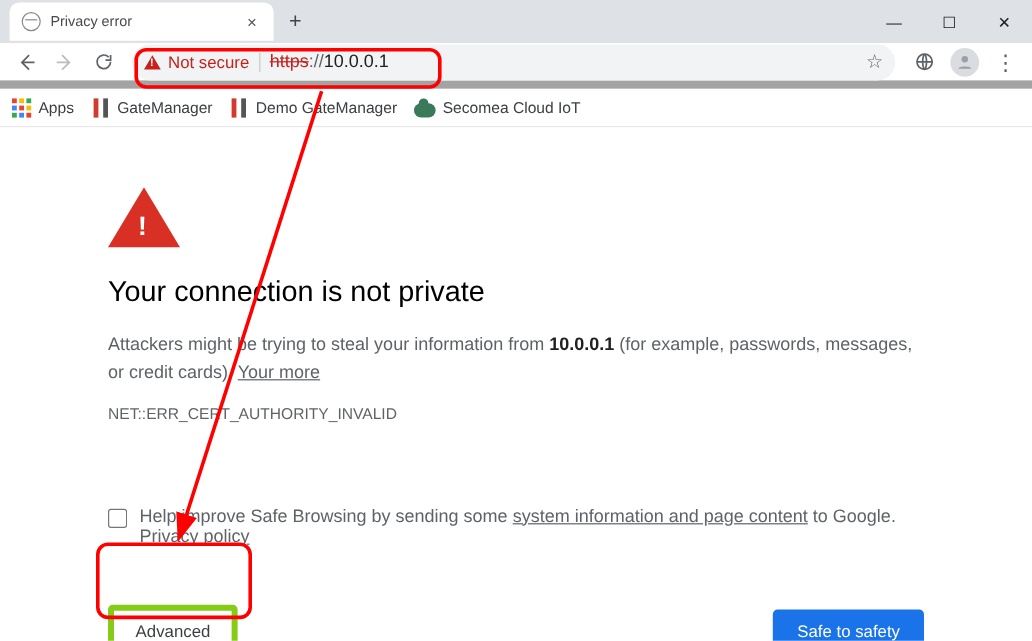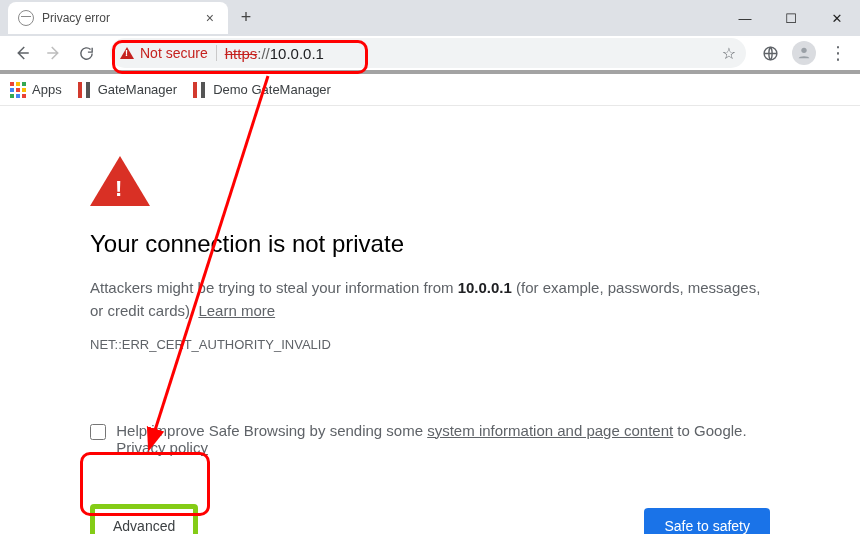--- a/index.html
+++ b/index.html
@@ -10,21 +10,21 @@
   .tab { display: flex; align-items: center; background: #fff; height: 32px; margin-left: 8px; border-radius: 8px 8px 0 0; padding: 0 10px 0 10px; min-width: 220px; position: relative; }
   .tab .favicon { width: 16px; height: 16px; border: 1.5px solid #8a8a8a; border-radius: 50%; position: relative; margin-right: 8px; }
   .tab .favicon::after { content:""; position:absolute; left:2px; right:2px; top:5px; border-top:1.5px solid #8a8a8a; }
   .tab .title { font-size: 12px; color: #4a4a4a; flex: 1; }
   .tab .close { font-size: 14px; color: #555; cursor: pointer; padding: 0 4px; }
   .newtab { width: 28px; height: 28px; display:flex; align-items:center; justify-content:center; font-size:18px; color:#444; cursor:pointer; margin-left:4px; margin-bottom:2px;}
   .win-controls { margin-left:auto; display:flex; height:36px; }
   .win-controls .wc { width:46px; display:flex; align-items:center; justify-content:center; font-size:13px; color:#222; cursor:pointer; }
 
   
-  .toolbar { height: 38px; background:#fff; display:flex; align-items:center; padding:0 8px; gap:4px; border-bottom:4px solid #a3a3a3;}
+  .toolbar { height: 38px; background:#fff; display:flex; align-items:center; padding:0 8px; gap:4px; border-bottom:7px solid #a3a3a3;}
   .navbtn { width:28px; height:28px; display:flex; align-items:center; justify-content:center; color:#5f6368; cursor:pointer; border-radius:50%; }
   .navbtn.disabled { color:#bdbdbd; cursor:default;}
   .omnibox { flex:1; height:30px; background:#f1f3f4; border-radius:15px; display:flex; align-items:center; padding:0 10px 0 10px; margin:0 6px; position:relative;}
   .omnibox .sec { display:flex; align-items:center; gap:6px; color:#c5221f; font-size:14px; }
   .omnibox .sec .tri { width:0;height:0;border-left:7px solid transparent;border-right:7px solid transparent;border-bottom:12px solid #c5221f; position:relative;}
   .omnibox .sec .tri::after{content:"!";position:absolute;left:-2px;top:1px;color:#fff;font-size:9px;font-weight:bold;}
   .omnibox .divider { width:1px; height:16px; background:#c9c9c9; margin:0 8px;}
   .omnibox .url { font-size:15px; color:#202124; }
   .omnibox .url .https { color:#c5221f; text-decoration:line-through; }
   .omnibox .url .rest { color:#616161; }
@@ -149,27 +149,31 @@
     <span>Apps</span>
   </div>
   <div class="bm">
     <span class="bm-icon gm-icon"></span>
     <span>GateManager</span>
   </div>
   <div class="bm">
     <span class="bm-icon gm-icon"></span>
     <span>Demo GateManager</span>
   </div>
+  <div class="bm">
+    <span class="cloud-icon"></span>
+    <span>Secomea Cloud IoT</span>
+  </div>
 </div>
 
 <div class="content">
   <div class="big-tri"></div>
   <h1>Your connection is not private</h1>
   <p class="desc">
-    <span>Attackers might be trying to steal your information from </span><b>10.0.0.1</b><span> (for example, passwords, messages, or credit cards). </span><a>Learn more</a>
+    <span>Attackers might be trying to steal your information from </span><b>10.0.0.1</b><span> (for example, passwords, messages, or credit cards). </span><a>Your more</a>
   </p>
   <div class="errcode">NET::ERR_CERT_AUTHORITY_INVALID</div>
   <div class="checkbox-row">
     <input type="checkbox" style="">
     <span>
       <span>Help improve Safe Browsing by sending some </span><a>system information and page content</a><span> to Google. </span><a>Privacy policy</a>
     </span>
   </div>
   <div class="button-row">
     <button class="btn-adv">Advanced</button>

